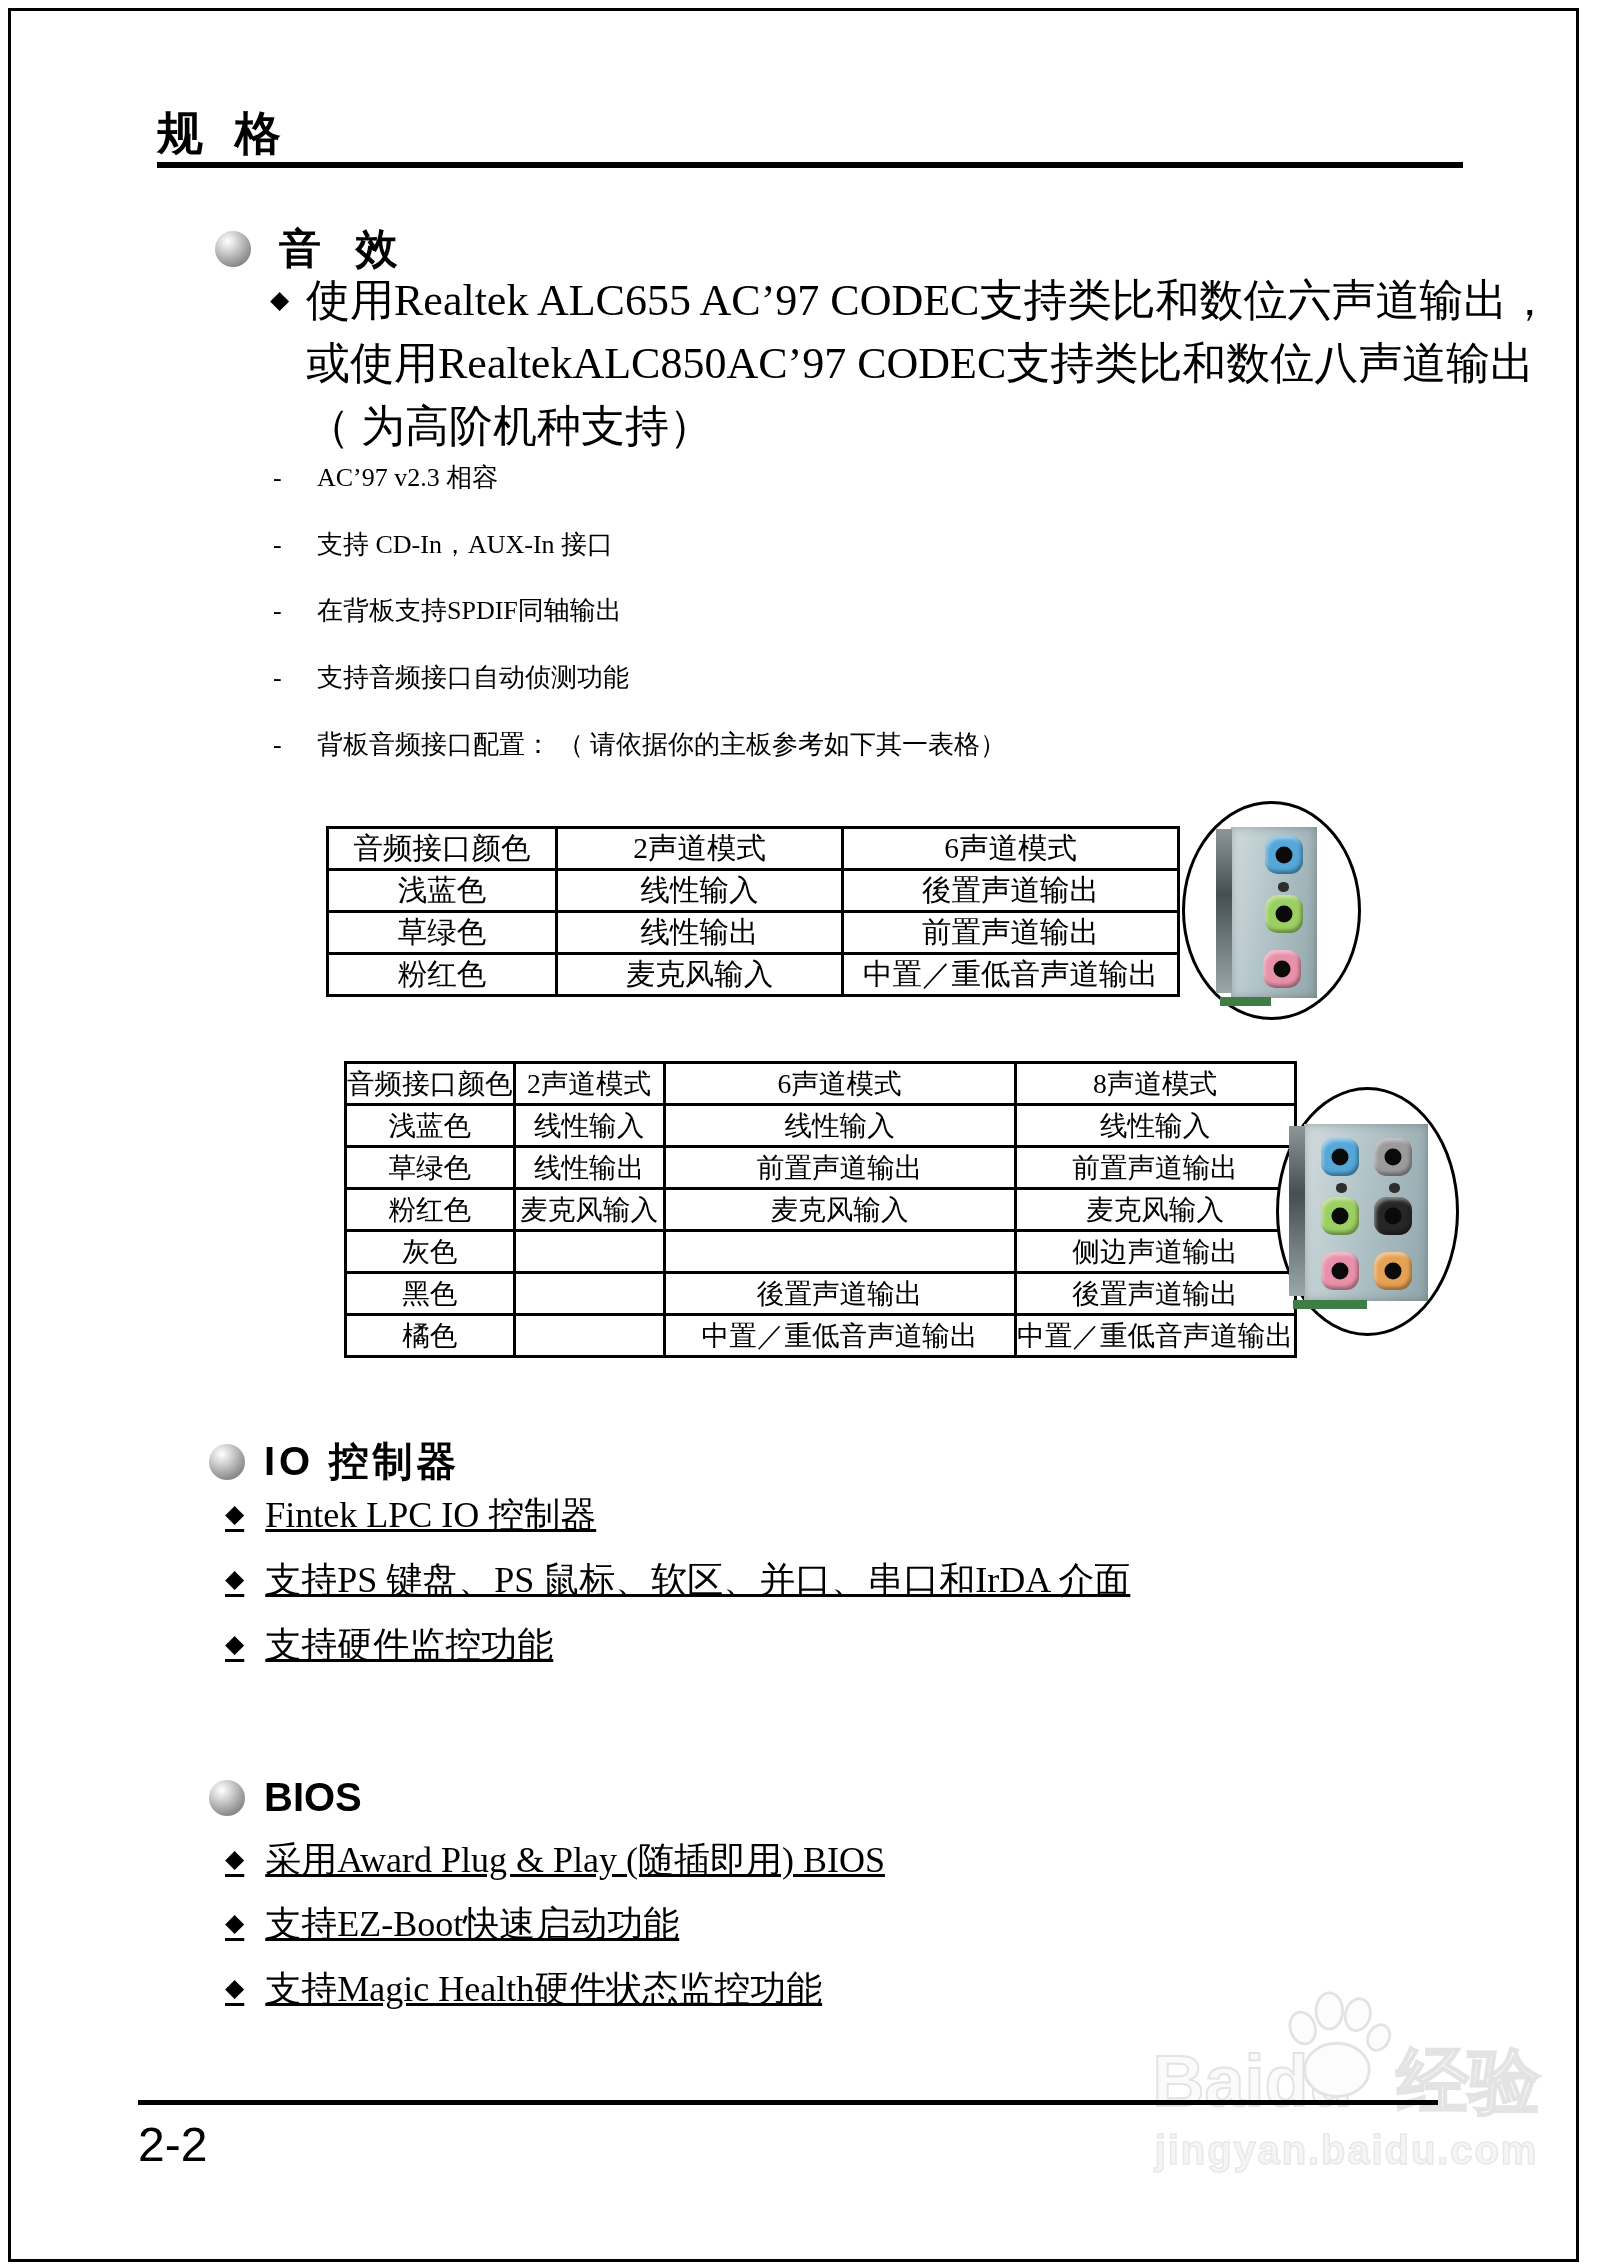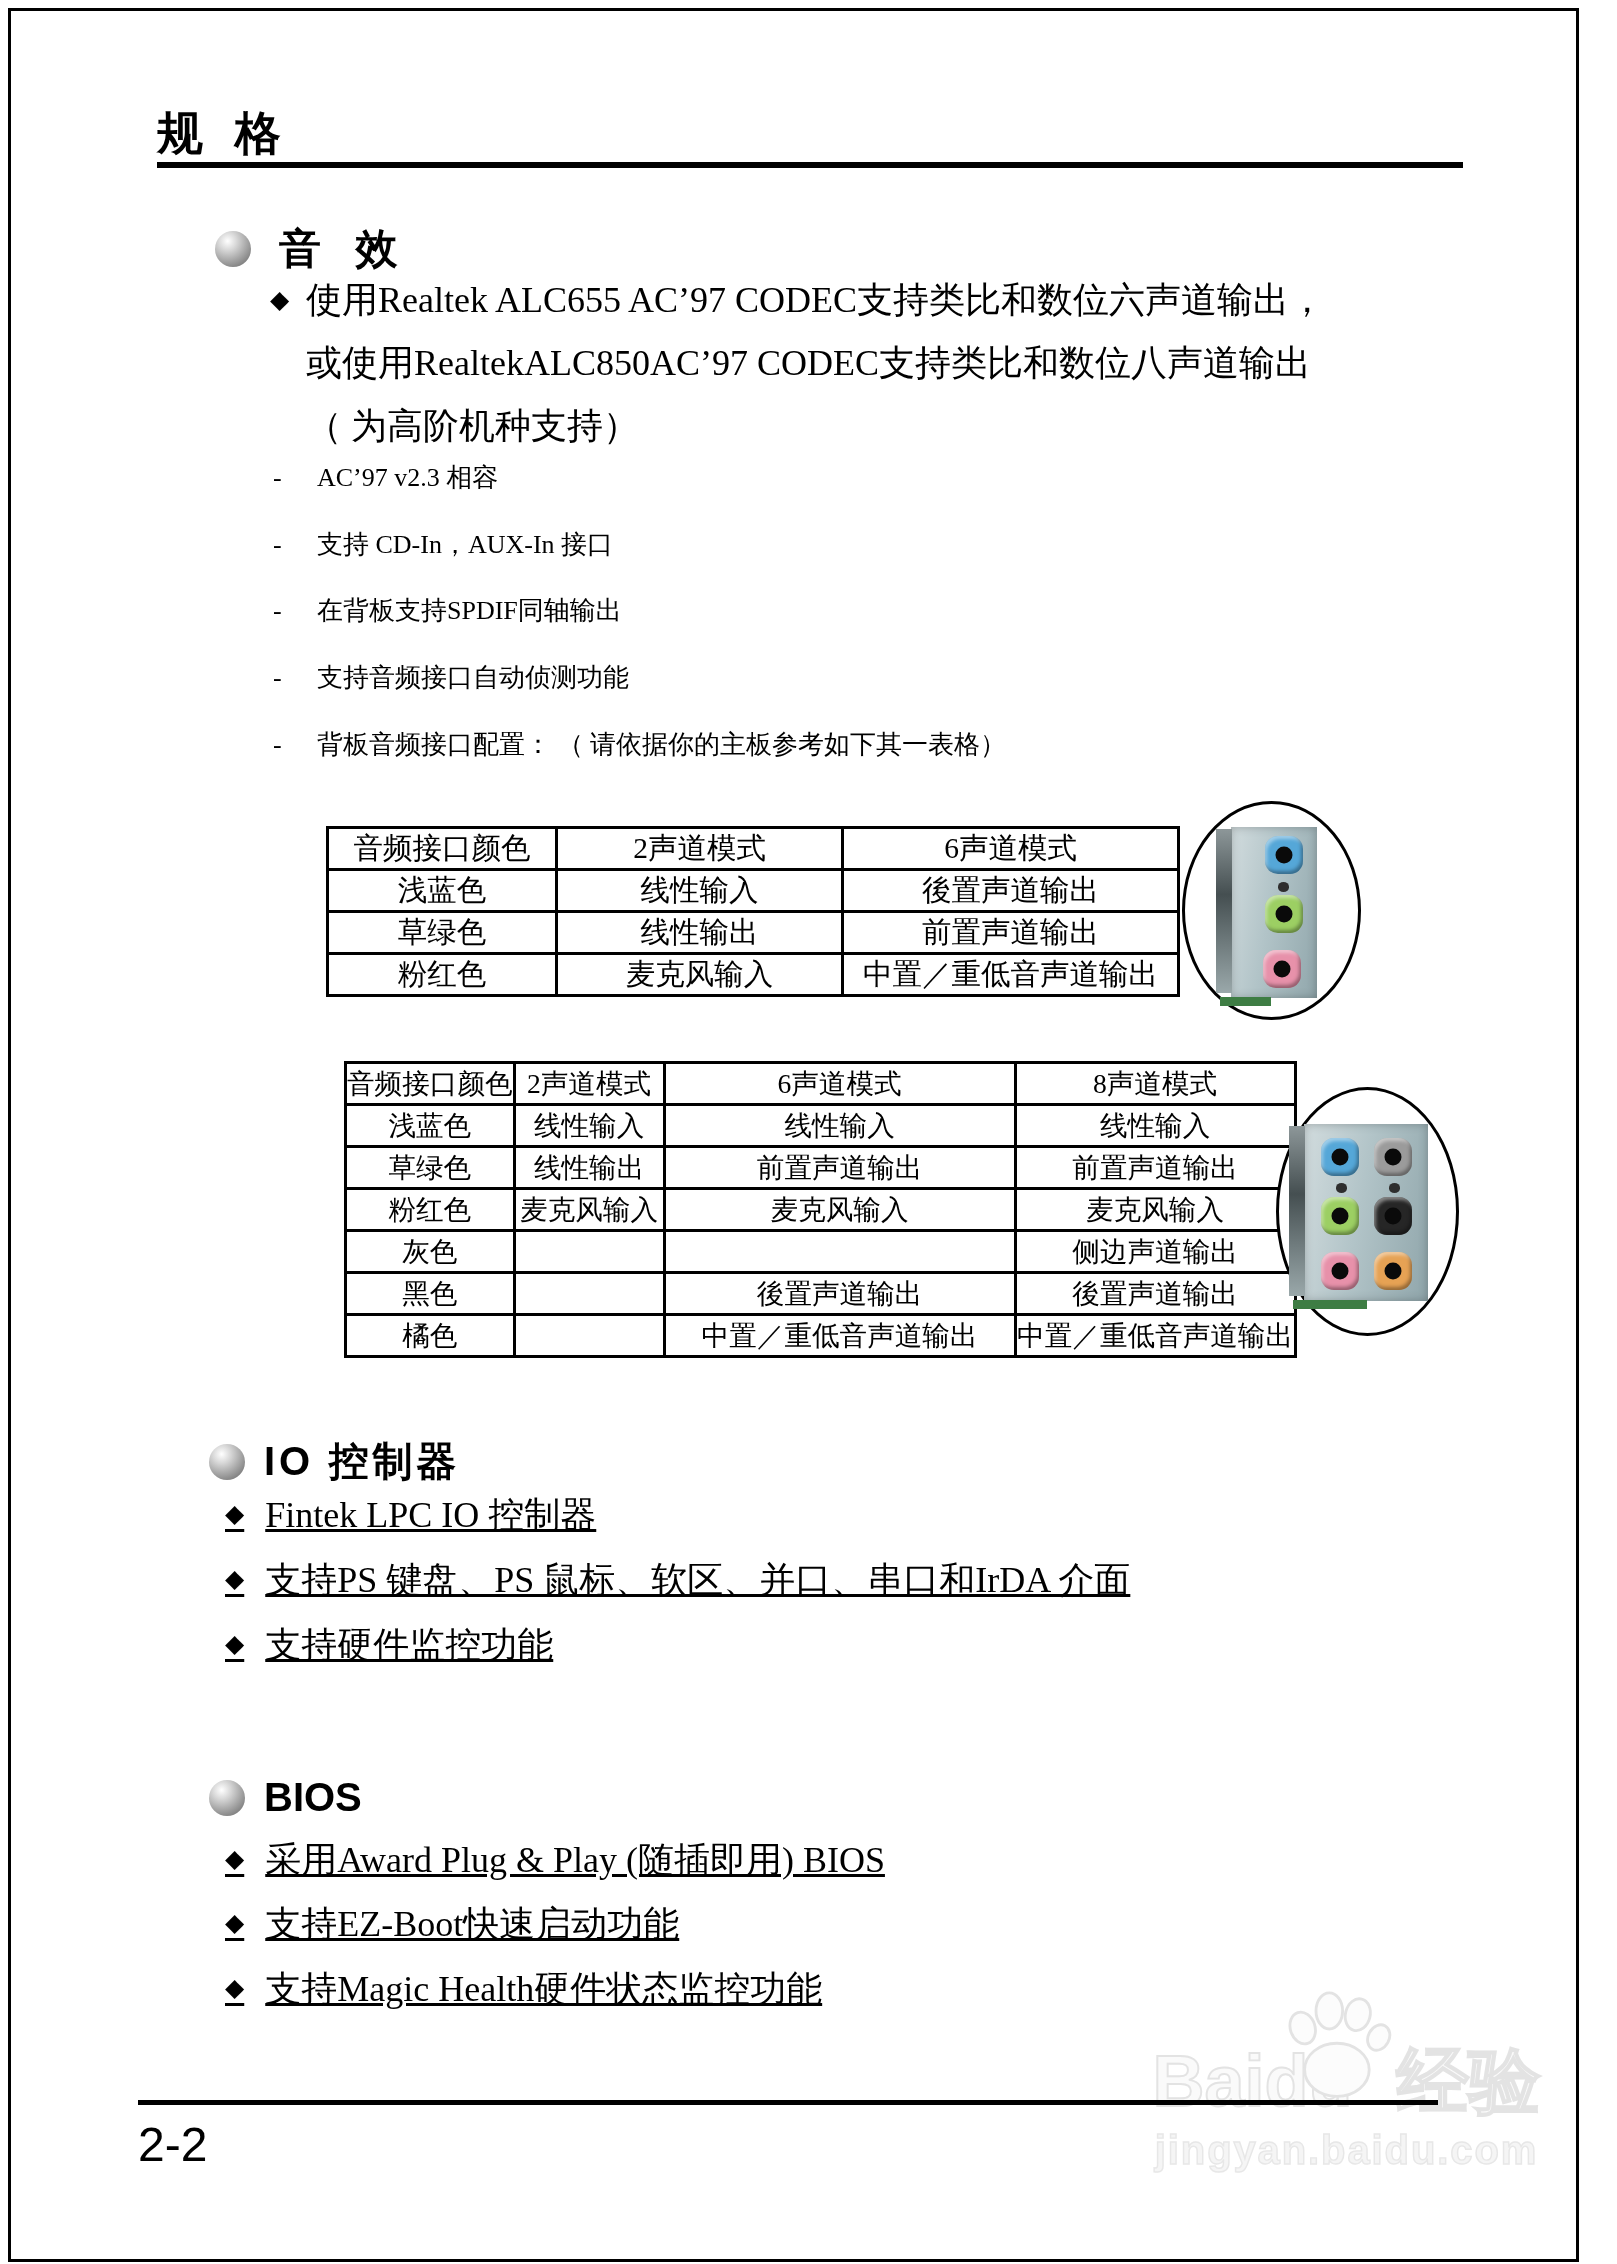--- a/index.html
+++ b/index.html
@@ -19,21 +19,21 @@
   .sphere{width:36px;height:36px;border-radius:50%;flex:0 0 auto;
           background:radial-gradient(circle at 35% 28%,#ffffff 0%,#d9d9d9 25%,#a8a8a8 55%,#787878 85%,#6a6a6a 100%);}
   #sec-audio{left:215px;top:221px;font-size:42px;letter-spacing:11.4px;gap:28px;}
   #sec-io{left:209px;top:1434px;font-size:40px;letter-spacing:3.8px;}
   #sec-bios{left:209px;top:1775px;font-size:40px;}
 
   
   .dm{font-size:25px;margin-right:21px;position:relative;top:-4.8px;}
   .abs-dm{position:absolute;font-size:25px;}
   #d-audio{left:270px;top:285px;}
-  .intro{position:absolute;left:306px;top:269px;font-size:36px;line-height:63px;}
+  .intro{position:absolute;left:306px;top:269px;font-size:44px;line-height:63px;}
   .dash-item{position:absolute;left:273px;font-size:26px;white-space:nowrap;}
   .dash-item .dash{display:inline-block;width:44px;}
   .feat{position:absolute;left:225px;font-size:36px;white-space:nowrap;text-decoration:underline;}
 
   
   .spec-table{position:absolute;border-collapse:collapse;table-layout:fixed;background:#fff;}
   .spec-table th,.spec-table td{border:3.8px solid #000;text-align:center;font-weight:normal;
         padding:0;height:39px;line-height:39px;overflow:hidden;white-space:nowrap;}
   #table1{left:326px;top:826px;}
   #table1 th,#table1 td{font-size:29.5px;}

